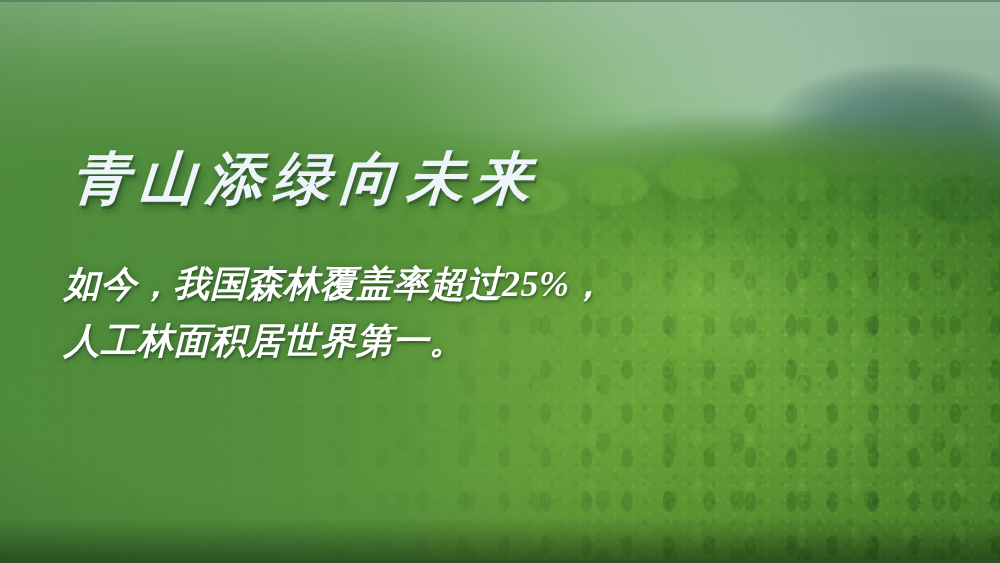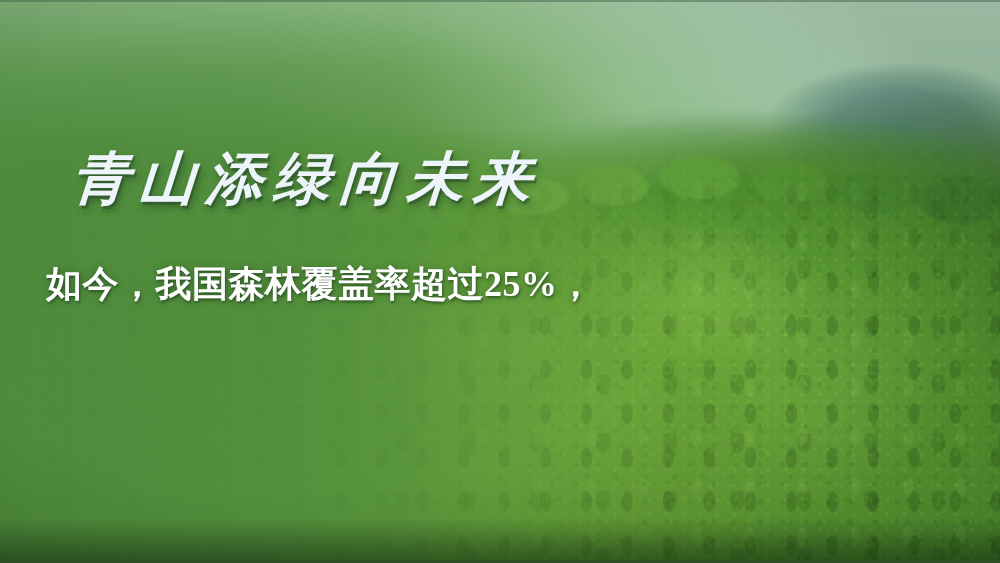--- a/index.html
+++ b/index.html
@@ -176,23 +176,24 @@
     color: #eef5fa;
     white-space: nowrap;
     text-shadow:
       2px 3px 0 rgba(36,72,40,0.45),
       3px 5px 7px rgba(20,48,24,0.40);
     transform: skewX(-4deg);
   }
 
   #body-copy {
     position: absolute;
-    left: 46px;
+    left: 64px;
     top: 256px;
     width: 560px;
+    font-style: italic;
   }
   .copy-line {
     font-family: "Liberation Serif", "DejaVu Serif", serif;
     font-size: 36px;
     line-height: 57px;
     font-weight: 700;
     color: #ffffff;
     letter-spacing: 0.5px;
     white-space: nowrap;
     text-shadow:
@@ -215,15 +216,16 @@
   <div class="layer" id="sun-patch"></div>
   <div class="layer" id="text-wash"></div>
   <div class="layer" id="vignette"></div>
   <div id="top-rule"></div>
   <div id="bottom-rule"></div>
 
   <div id="headline">青山添绿向未来</div>
 
   <div id="body-copy">
     <div class="copy-line">如今，我国森林覆盖率超过25%，</div>
+    <div class="copy-line">人工林面积居世界第一。</div>
   </div>
 
 </div>
 
 </body></html>

